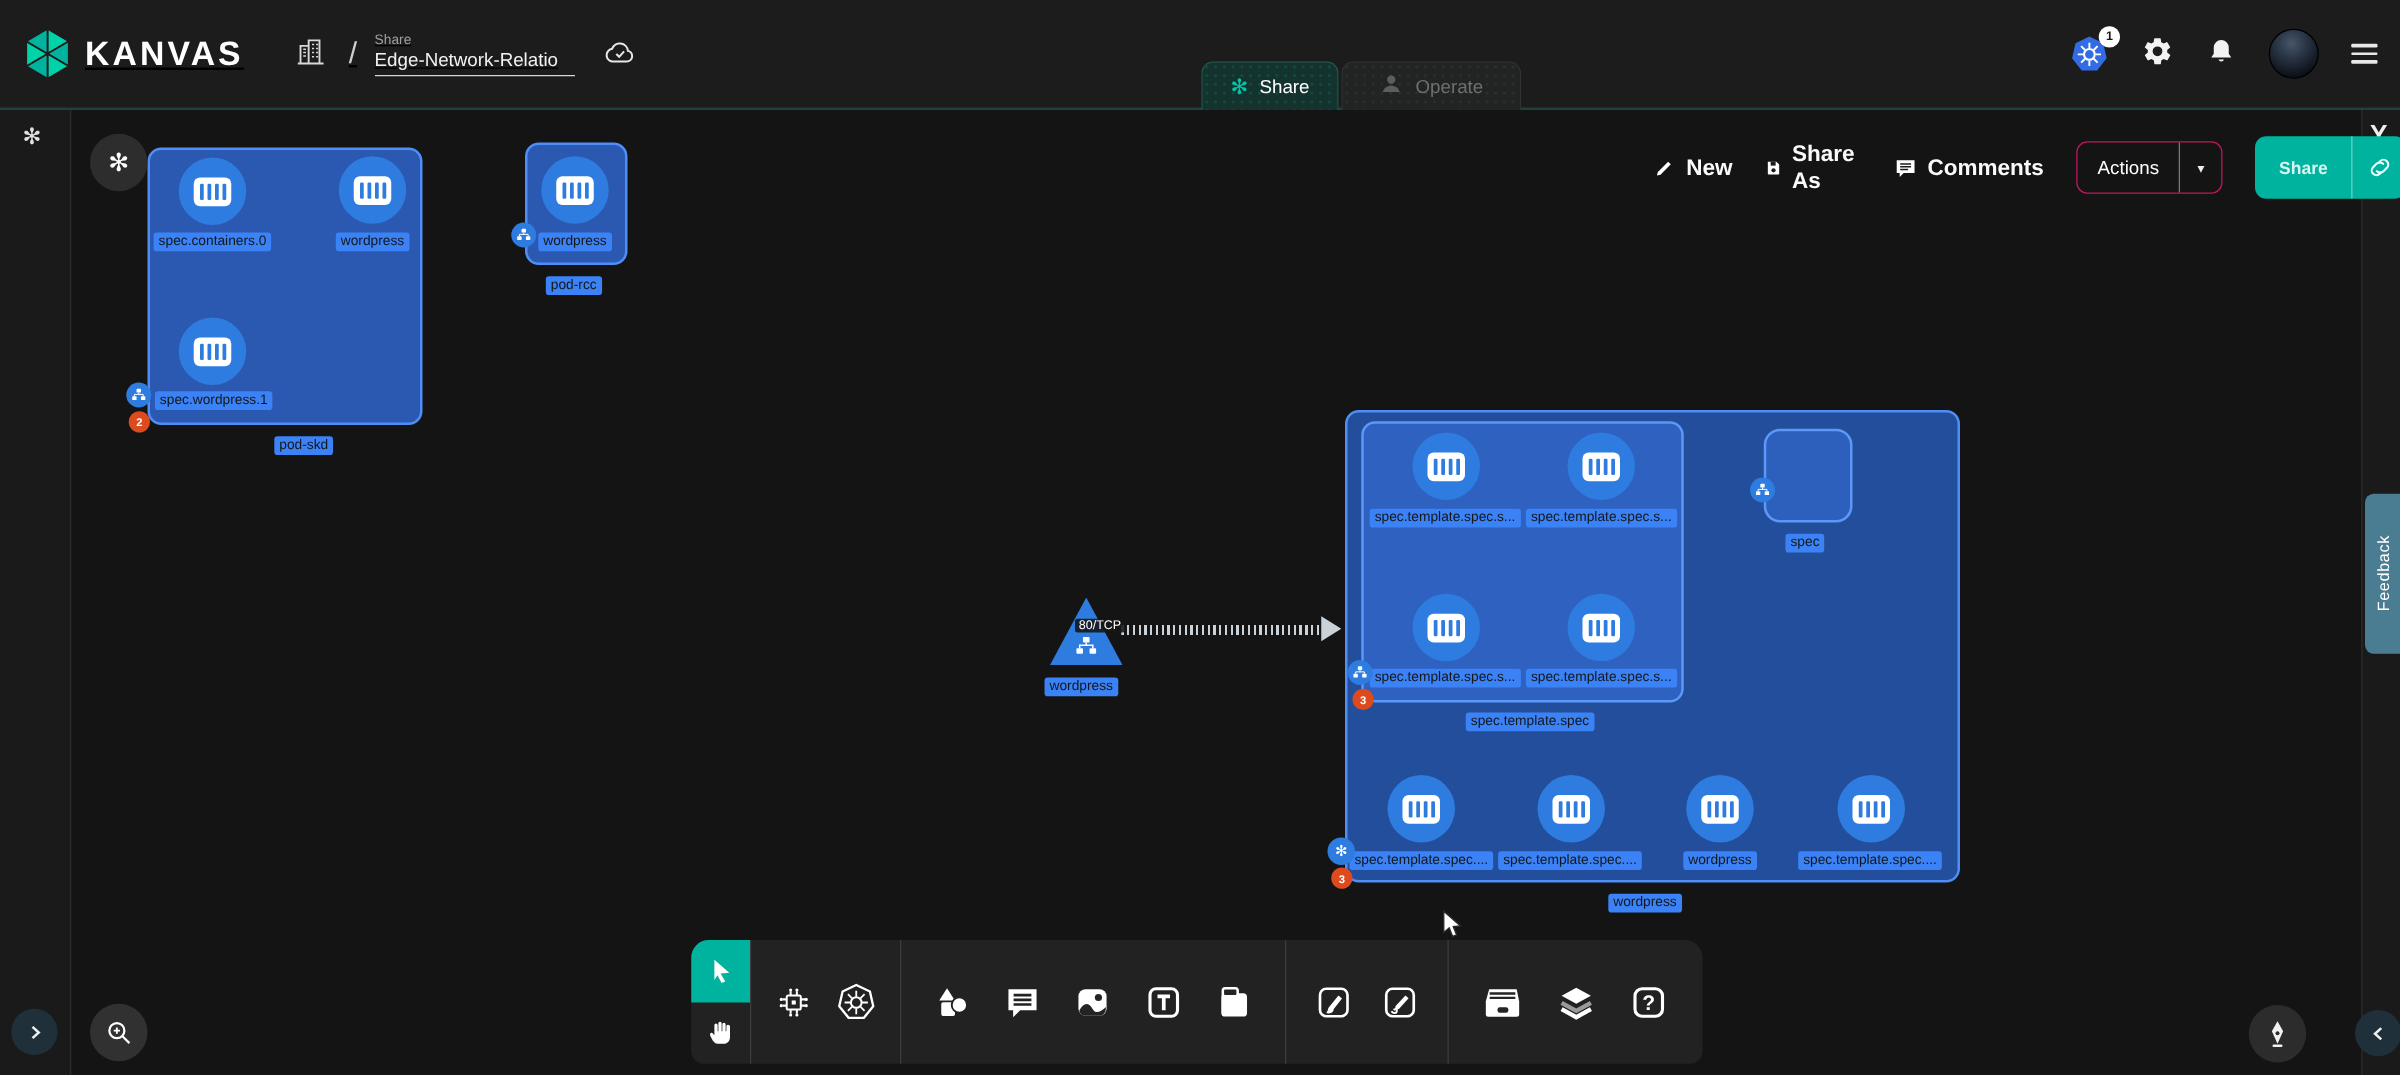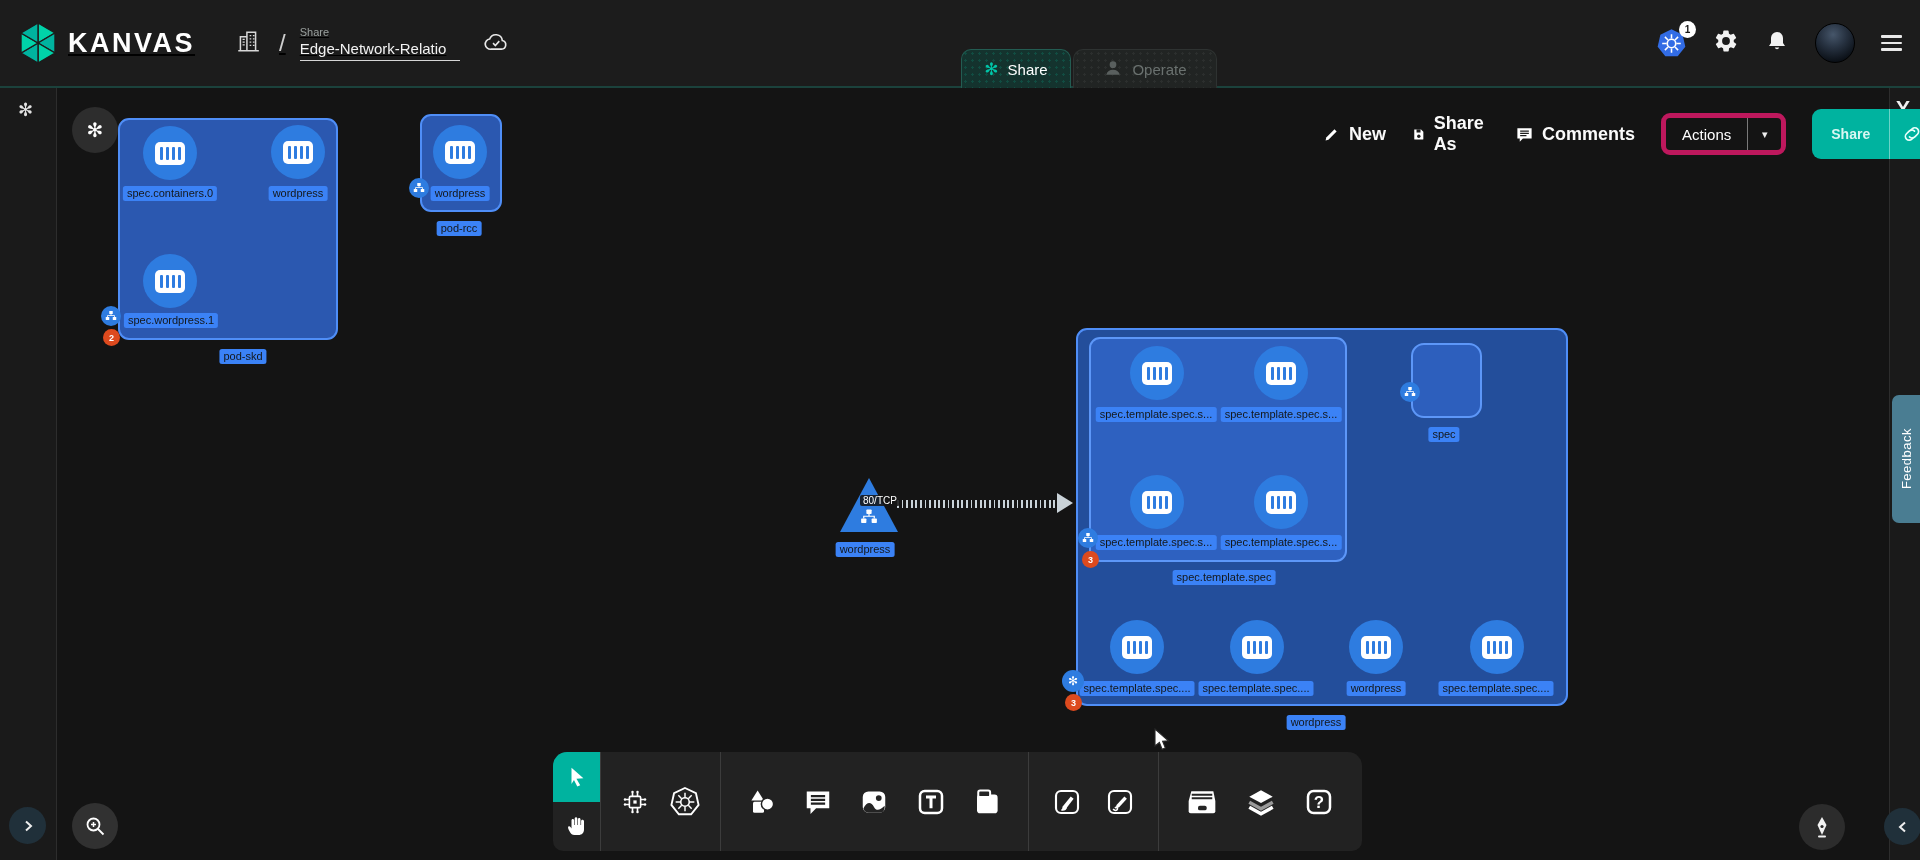--- a/index.html
+++ b/index.html
@@ -53,21 +53,21 @@
   .flower-btn { left:72px; top:107px; width:46px; height:46px; background:#2d2d2d; color:#fff; font-size:20px; }
   .zoom-btn { left:72px; top:803px; width:46px; height:46px; background:#313131; }
   .pen-btn { left:1799px; top:804px; width:46px; height:46px; background:#2c2c2c; }
   .rail-chev { width:37px; height:37px; background:#20303a; color:#e8e8e8; }
   .rail-chev svg { display:block; }
 
   
   .design-actions { position:absolute; left:1322px; top:112px; height:44px; display:flex; align-items:center;
     gap:26px; z-index:12; }
   .da-link { display:flex; align-items:center; gap:8px; color:#fafafa; font-size:18px; font-weight:600; cursor:pointer; }
-  .btn-actions { display:flex; align-items:stretch; height:42px; border:5px solid #be185d; border-radius:9px;
+  .btn-actions { display:flex; align-items:stretch; height:42px; border:1px solid #be185d; border-radius:9px;
     color:#fff; font-size:15px; cursor:pointer; }
   .ba-label { display:flex; align-items:center; padding:0 16px; }
   .ba-caret { display:flex; align-items:center; justify-content:center; width:34px; border-left:1px solid #7a7a7a;
     font-size:11px; color:#eee; }
   .btn-share { display:flex; align-items:stretch; height:50px; background:#00b39f; border-radius:9px;
     color:#d9f7f2; font-weight:bold; font-size:14px; cursor:pointer; }
   .bs-label { display:flex; align-items:center; padding:0 19px; }
   .bs-link { width:44px; display:flex; align-items:center; justify-content:center; border-left:1px solid rgba(255,255,255,.42); }
 
   

